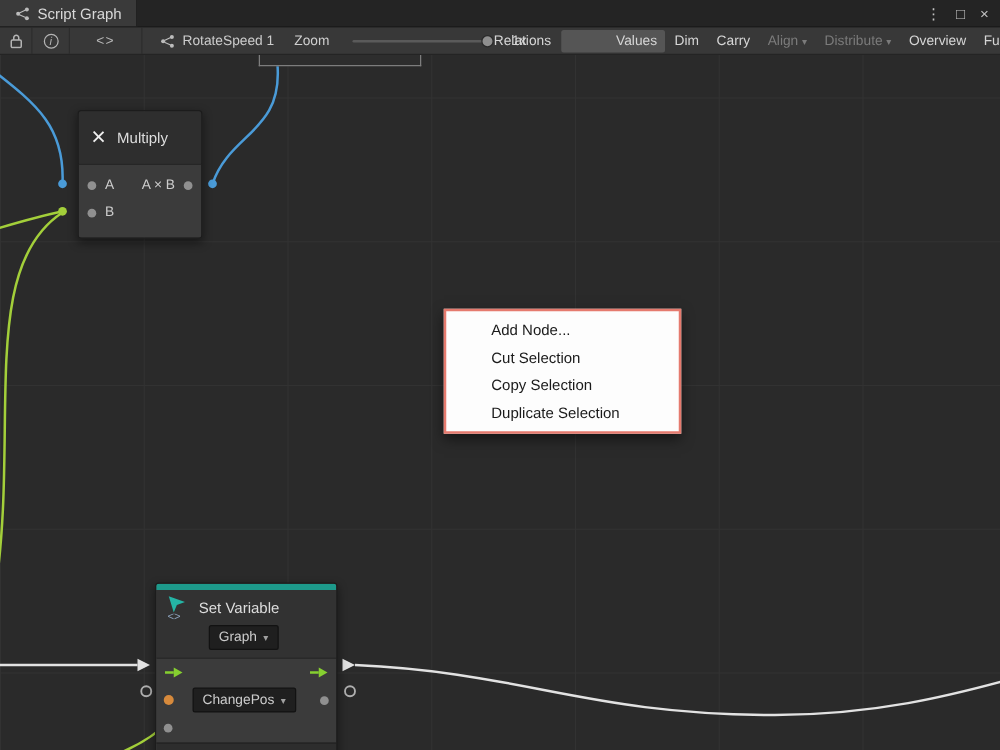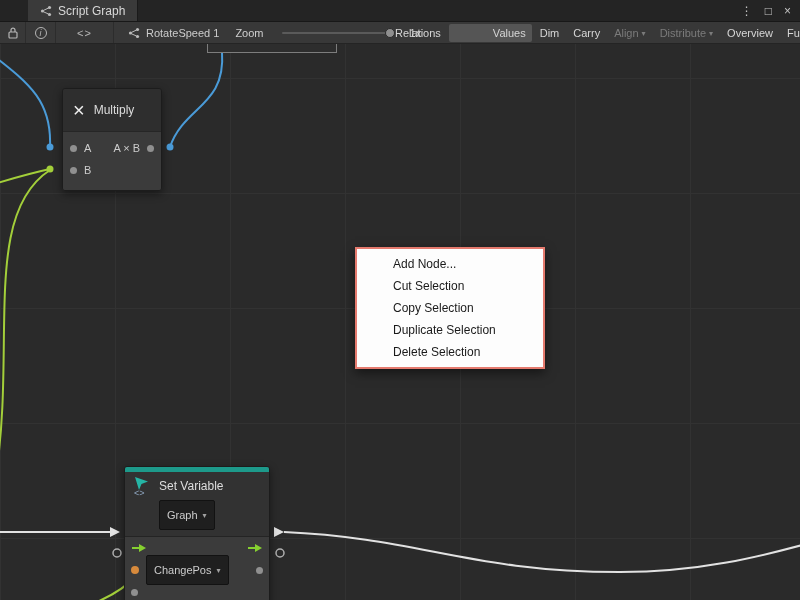--- a/index.html
+++ b/index.html
@@ -2,21 +2,21 @@
 <html><head>
 <meta charset="utf-8">
 <style>
   * { margin:0; padding:0; box-sizing:border-box; }
   html,body { width:800px; height:600px; overflow:hidden; background:#222;
     font-family:"Liberation Sans","DejaVu Sans",sans-serif; }
   .window { position:relative; width:800px; height:600px; background:#2a2a2a; }
 
   
   .titlebar { height:22px; background:#242424; border-bottom:1px solid #181818;
-    display:flex; align-items:stretch;padding-left:28px; }
+    display:flex; align-items:stretch; }
   .tab { background:#3a3a3a; display:flex; align-items:center; gap:6px;
     padding:0 12px; font-size:12px; color:#d8d8d8; border-right:1px solid #1a1a1a; }
   .win-controls { margin-left:auto; display:flex; align-items:center; gap:12px;
     padding-right:9px; color:#c2c2c2; font-size:12px; }
   .win-controls span { cursor:default; }
 
   
   .toolbar { position:relative; height:22px; background:#383838;
     border-bottom:1px solid #242424; display:flex; align-items:center;
     font-size:11px; color:#cfcfcf; }
@@ -76,22 +76,22 @@
   .dot.orange { width:8px; height:8px; background:#d78a3c; }
   .spacer { flex:1; }
 
   
   .node-setvar { left:124px; top:422px; width:146px; height:150px; background:#343434; }
   .teal-bar { height:5px; background:#1d9a8b; }
   .node-setvar .nhead { display:flex; align-items:center; gap:7px; padding:3px 7px 1px 7px;
     background:#323232; }
   .subrow { background:#323232; padding:2px 7px 6px 34px; }
   .chip { display:inline-flex; align-items:center; gap:5px; background:#1f1f1f;
-    border:1px solid #121212; border-radius:2px; padding:8px 7px; font-size:11px;
-    color:#cccccc; }
+    border:1px solid #121212; border-radius:2px; padding:3px 7px; font-size:11px;
+    color:#cccccc;margin-left:8px; }
   .chip .caret { color:#a0a0a0; }
   .node-setvar .nbody { background:#3b3b3b; border-top:1px solid #242424; }
   .frow { height:22px; display:flex; align-items:center; padding:0 6px; gap:7px; }
   .frow.flow { justify-content:space-between; }
   .nfooter { height:12px; background:#2d2d2d; border-top:1px solid #222222; margin-top:1px; }
 
   
   .context-menu { position:absolute; left:355px; top:203px; width:190px;
     background:#fdfdfd; border:2px solid #e57a6e; padding:4px 0;
     box-shadow:0 4px 10px rgba(0,0,0,.5); }
@@ -260,17 +260,16 @@
         </div>
         <div class="nfooter"></div>
       </div>
     </div>
 
     <div class="context-menu">
       <div class="menu-item">Add Node...</div>
       <div class="menu-item">Cut Selection</div>
       <div class="menu-item">Copy Selection</div>
       <div class="menu-item">Duplicate Selection</div>
-      <div class="menu-item">Delete Selection</div>
     </div>
 
   </div>
 </div>
 
 </body></html>

